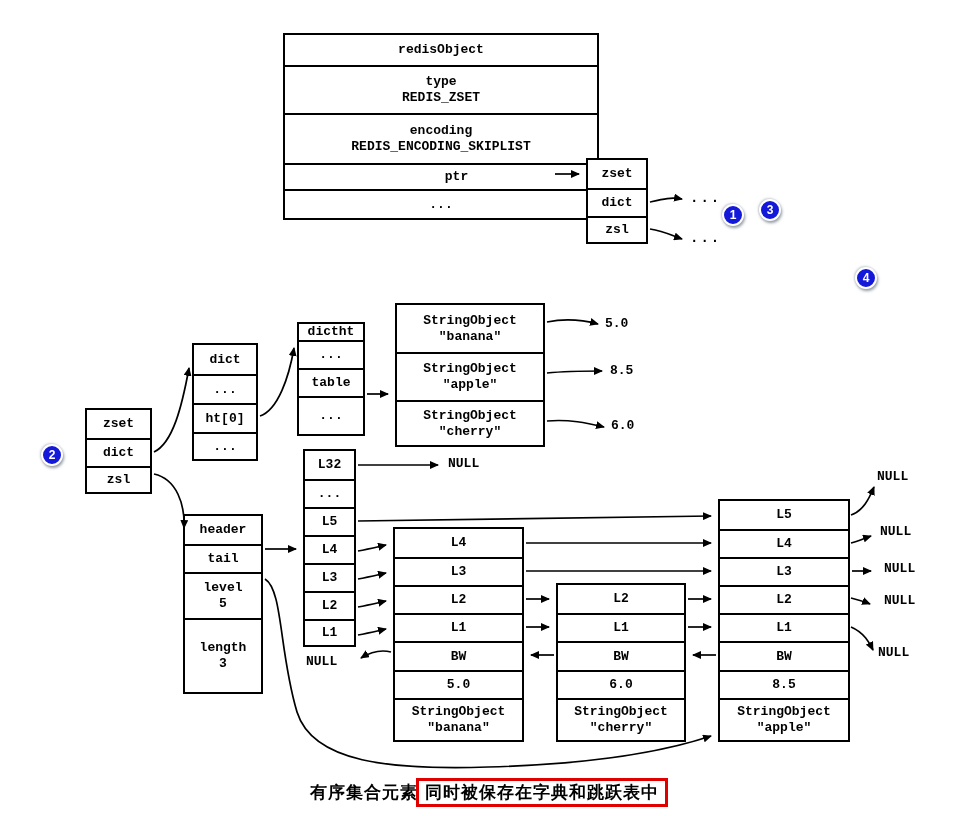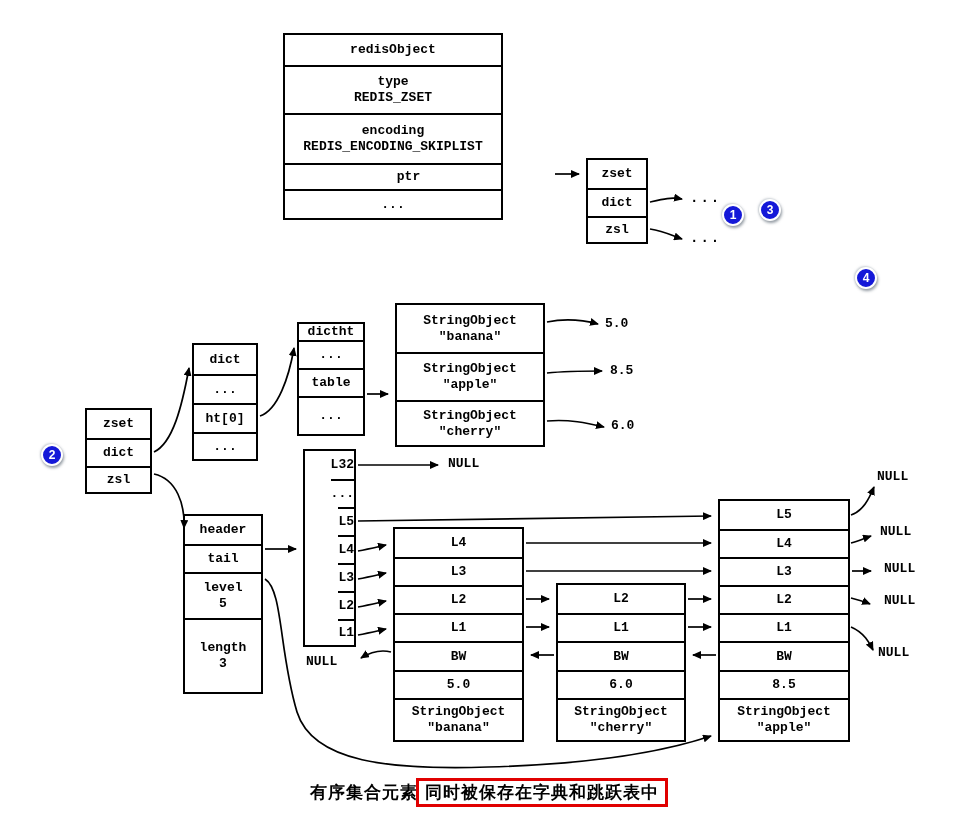--- a/index.html
+++ b/index.html
@@ -23,21 +23,21 @@
   .caption{position:absolute;left:310px;top:778px;display:flex;align-items:center;z-index:3;
            font-family:"Liberation Sans",sans-serif;font-weight:bold;font-size:17px;
            letter-spacing:1px;white-space:nowrap;}
   .caption .hl{border:3px solid #e00000;padding:0 6px;margin-left:-2px;}
 </style>
 </head>
 <body>
 
 <div id="canvas">
 
-  <div class="box" style="left:283px;top:33px;width:220px;height:187px;">
+  <div class="box" style="left:283px;top:33px;width:316px;height:187px;">
     <div class="cell" style="height:30px;">
         <span>redisObject</span>
       </div>
     <div class="cell" style="height:48px;text-align:center;">
       <span>type</span>
       <span>REDIS_ZSET</span>
     </div>
     <div class="cell" style="height:50px;">
       <span>encoding</span>
       <span>REDIS_ENCODING_SKIPLIST</span>
@@ -122,21 +122,21 @@
     </div>
     <div class="cell grow">
       <span>StringObject</span>
       <span>"cherry"</span>
     </div>
   </div>
   <div class="lbl" style="left:605px;top:317px;">5.0</div>
   <div class="lbl" style="left:610px;top:364px;">8.5</div>
   <div class="lbl" style="left:611px;top:419px;">6.0</div>
 
-  <div class="box" style="left:303px;top:449px;width:53px;height:198px;align-items:flex-end;">
+  <div class="box" style="left:303px;top:449px;width:53px;height:198px;">
     <div class="cell" style="height:28px;">
         <span>L32</span>
       </div>
     <div class="cell" style="height:28px;">
         <span>...</span>
       </div>
     <div class="cell" style="height:28px;">
         <span>L5</span>
       </div>
     <div class="cell" style="height:28px;">

